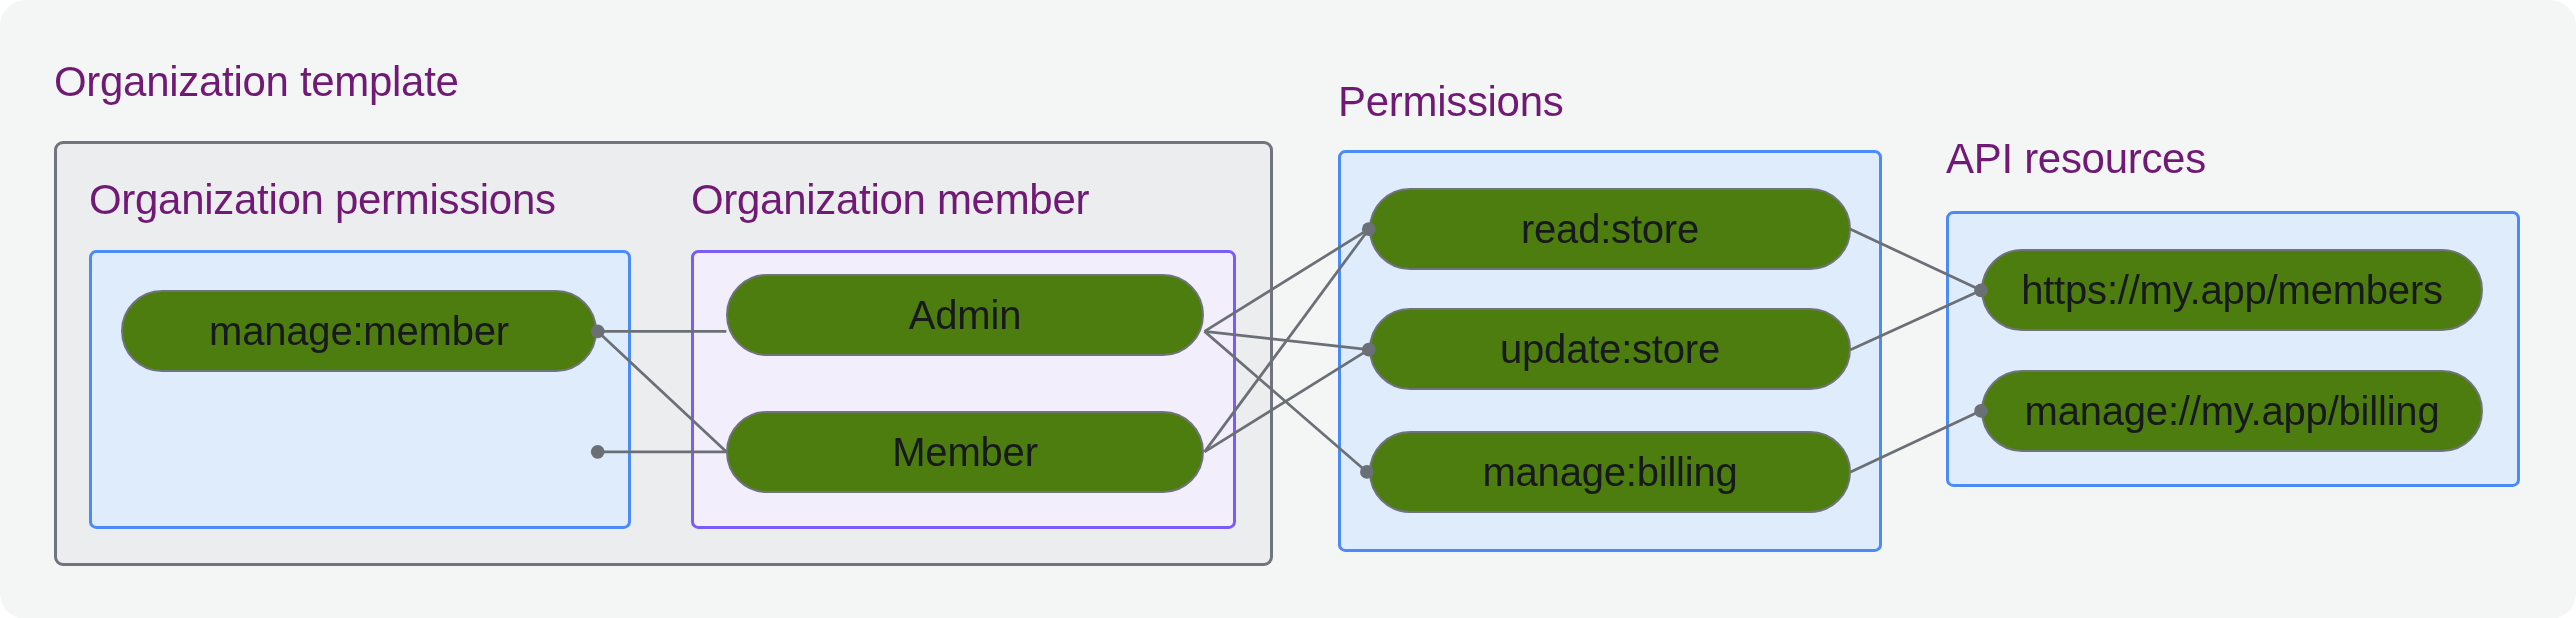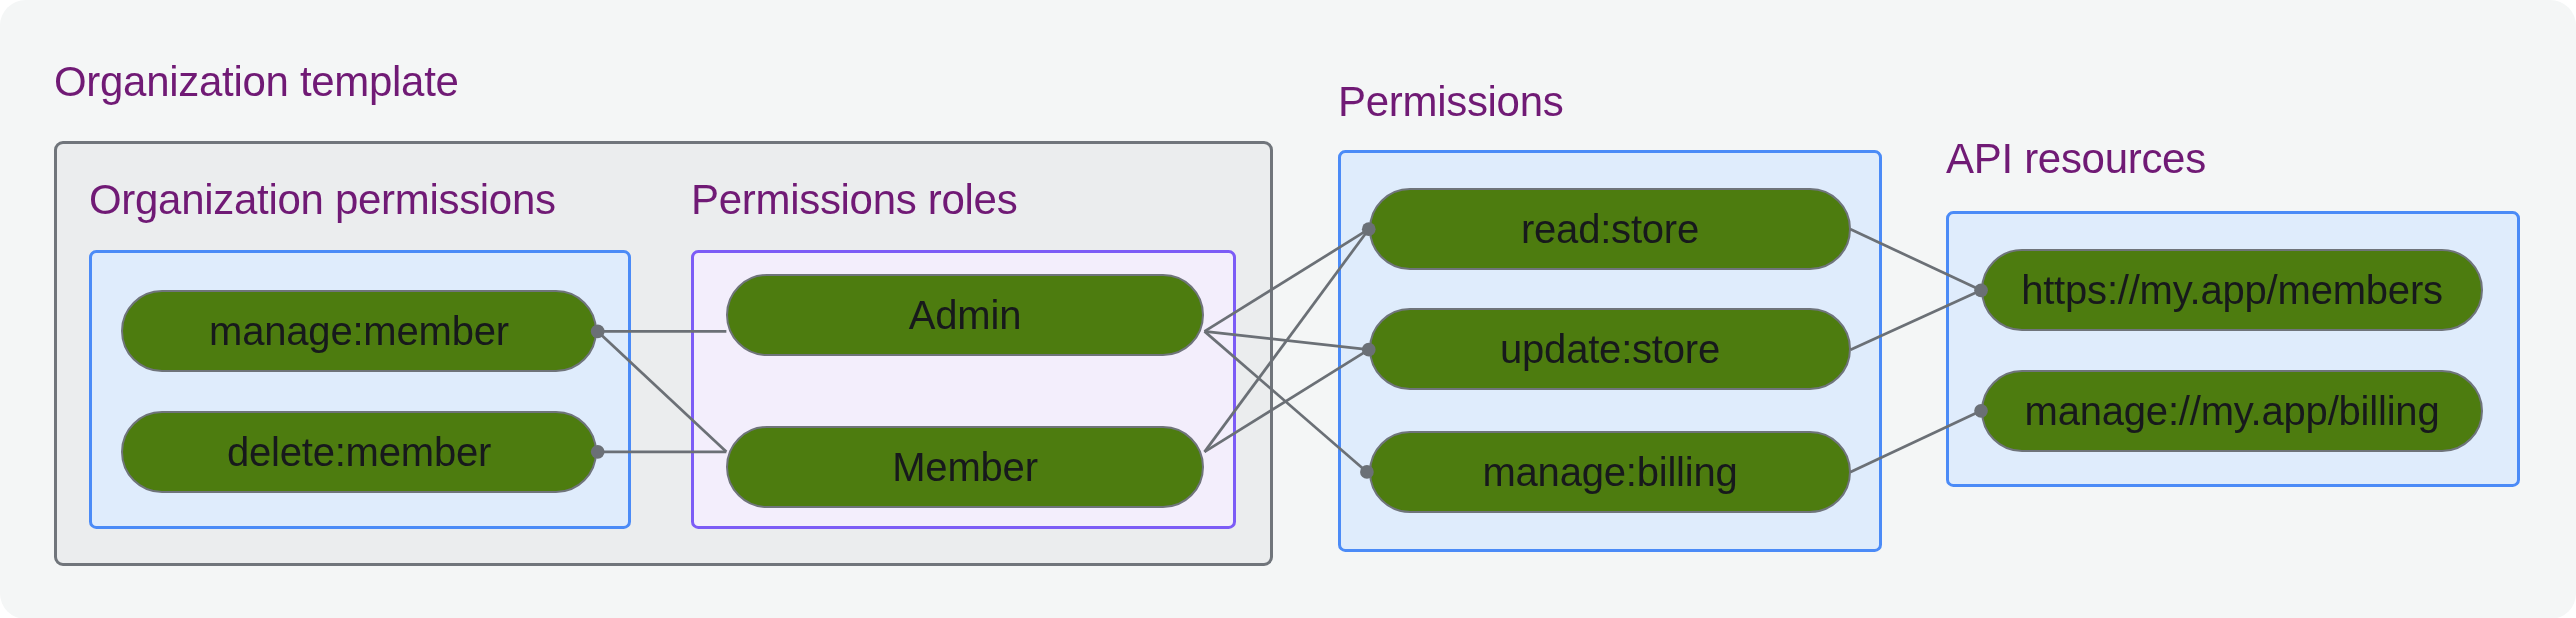--- a/index.html
+++ b/index.html
@@ -67,29 +67,28 @@
   <div class="section-label" style="left:54px;top:57px;">Organization template</div>
 
   <div class="group-box box-gray" style="left:54px;top:141px;width:1219px;height:425px;"></div>
 
   <div class="section-label" style="left:89px;top:175px;">Organization permissions</div>
 
   <div class="group-box box-blue" style="left:89px;top:250px;width:542px;height:279px;"></div>
 
   <div class="pill" style="left:121px;top:290px;width:476px;height:82px;">manage:member</div>
 
-  <div class="pill" style="left:121px;top:411px;width:476px;height:82px;">delete:member</div>
 
-  <div class="section-label" style="left:691px;top:175px;">Permissions roles</div>
+  <div class="section-label" style="left:691px;top:175px;">Organization member</div>
 
   <div class="group-box box-purple" style="left:691px;top:250px;width:545px;height:279px;"></div>
 
   <div class="pill" style="left:726px;top:274px;width:478px;height:82px;">Admin</div>
 
-  <div class="pill" style="left:726px;top:426px;width:478px;height:82px;">Member</div>
+  <div class="pill" style="left:726px;top:411px;width:478px;height:82px;">Member</div>
 
   <div class="section-label" style="left:1338px;top:77px;">Permissions</div>
 
   <div class="group-box box-blue" style="left:1338px;top:150px;width:544px;height:402px;"></div>
 
   <div class="pill" style="left:1369px;top:188px;width:482px;height:82px;">read:store</div>
 
   <div class="pill" style="left:1369px;top:308px;width:482px;height:82px;">update:store</div>
 
   <div class="pill" style="left:1369px;top:431px;width:482px;height:82px;">manage:billing</div>

